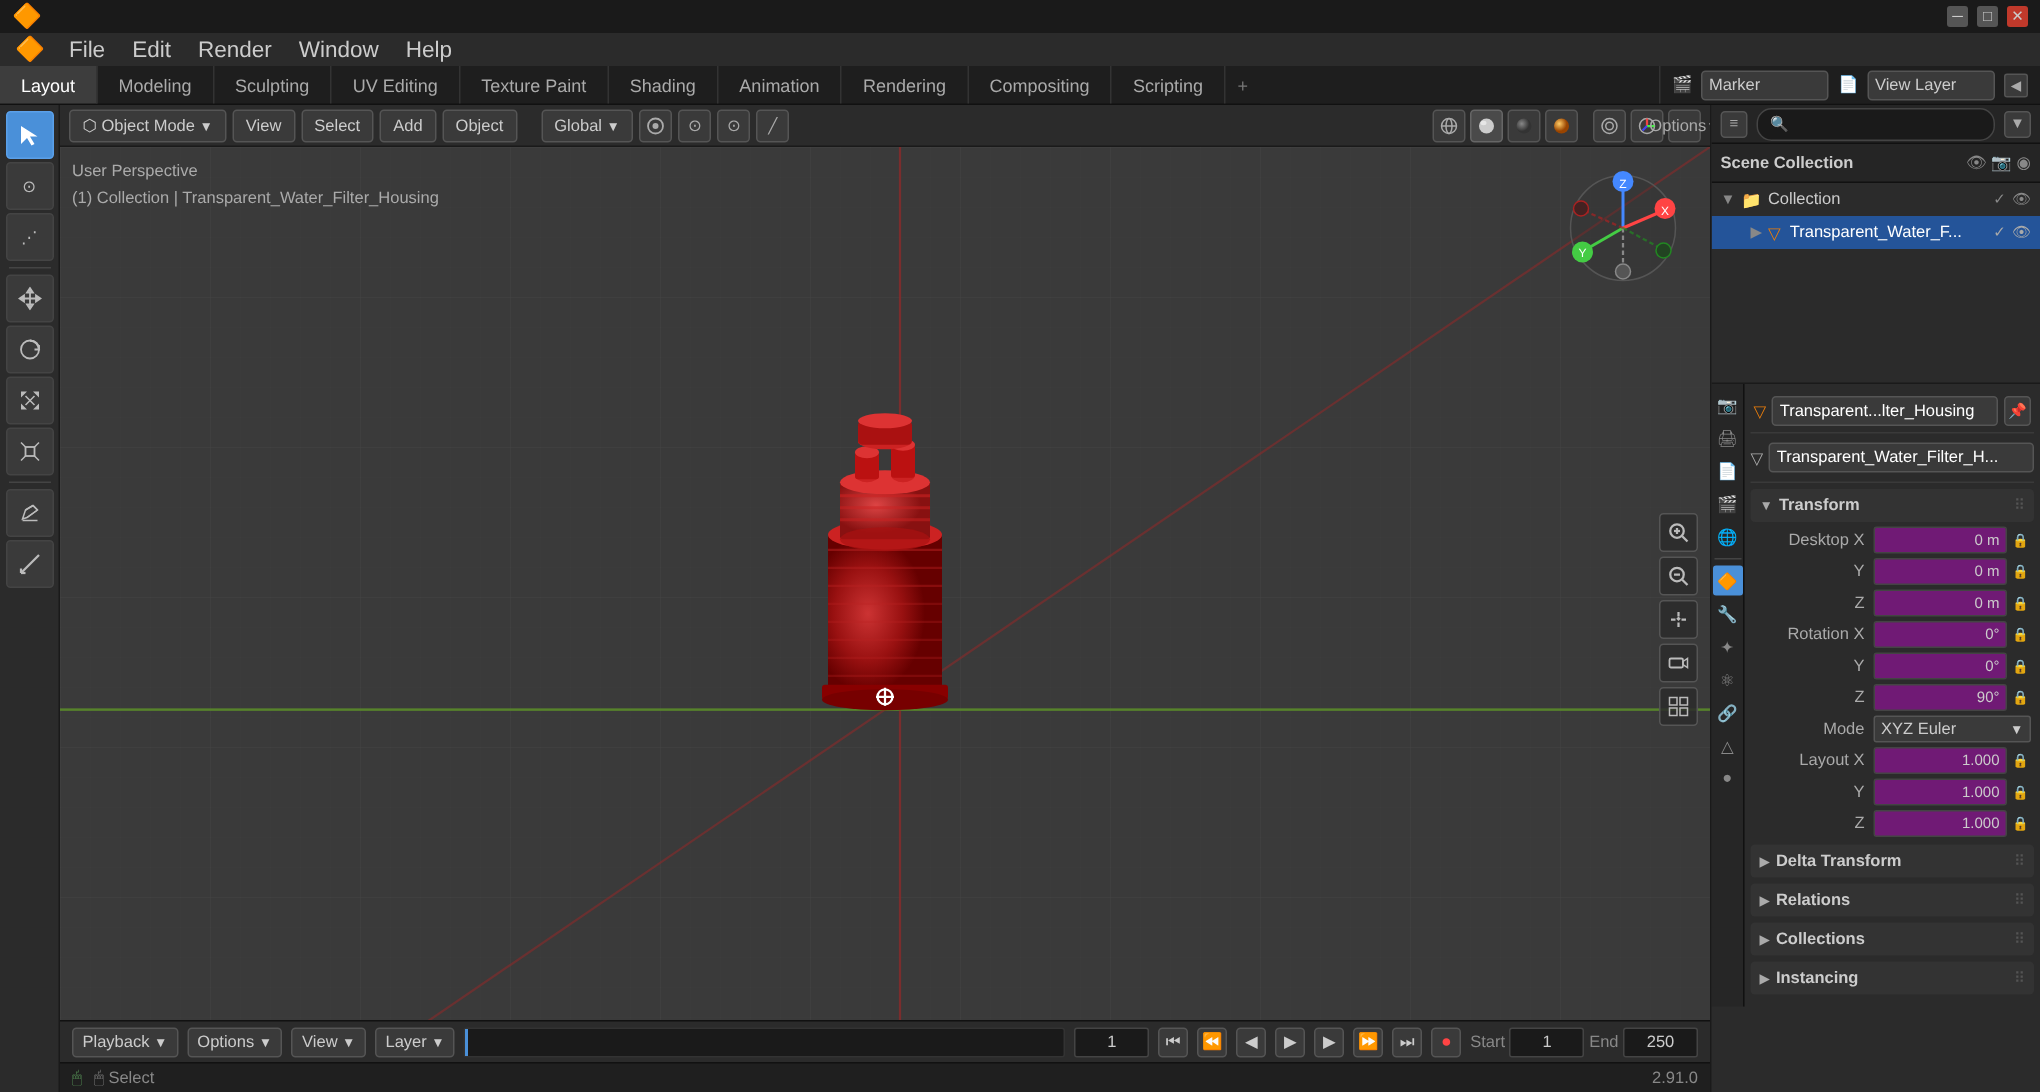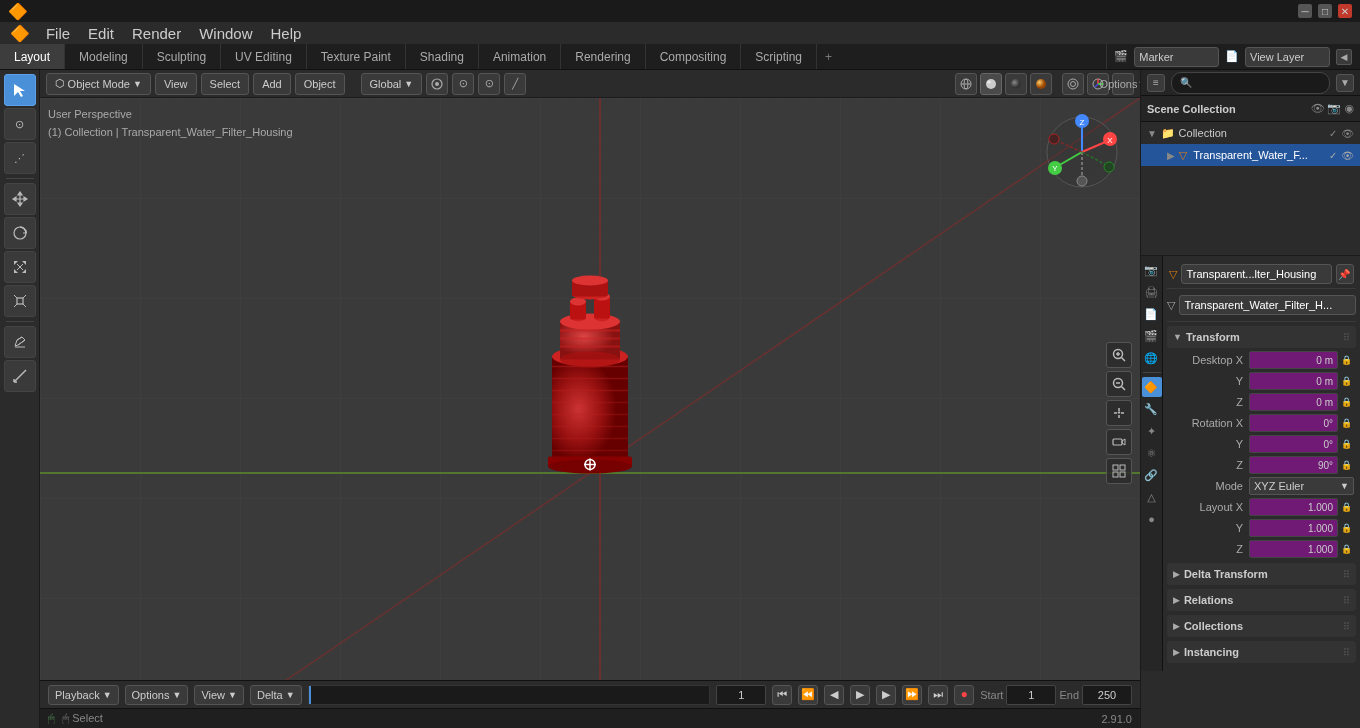--- a/index.html
+++ b/index.html
@@ -877,21 +877,21 @@
         </div>
         <div class="timeline-dropdown">
           <span>Options</span>
           <span style="font-size:9px;">▼</span>
         </div>
         <div class="timeline-dropdown">
           <span>View</span>
           <span style="font-size:9px;">▼</span>
         </div>
         <div class="timeline-dropdown">
-          <span>Delta</span>
+          <span>Layer</span>
           <span style="font-size:9px;">▼</span>
         </div>
         <div style="flex:1; height:20px; background:#1a1a1a; border:1px solid #333; border-radius:2px; position:relative;">
 
           <div style="position:absolute; left:0; top:0; bottom:0; width:2px; background:#4a90d9;"></div>
         </div>
         <div class="timeline-field">
           <span>1</span>
         </div>
 

